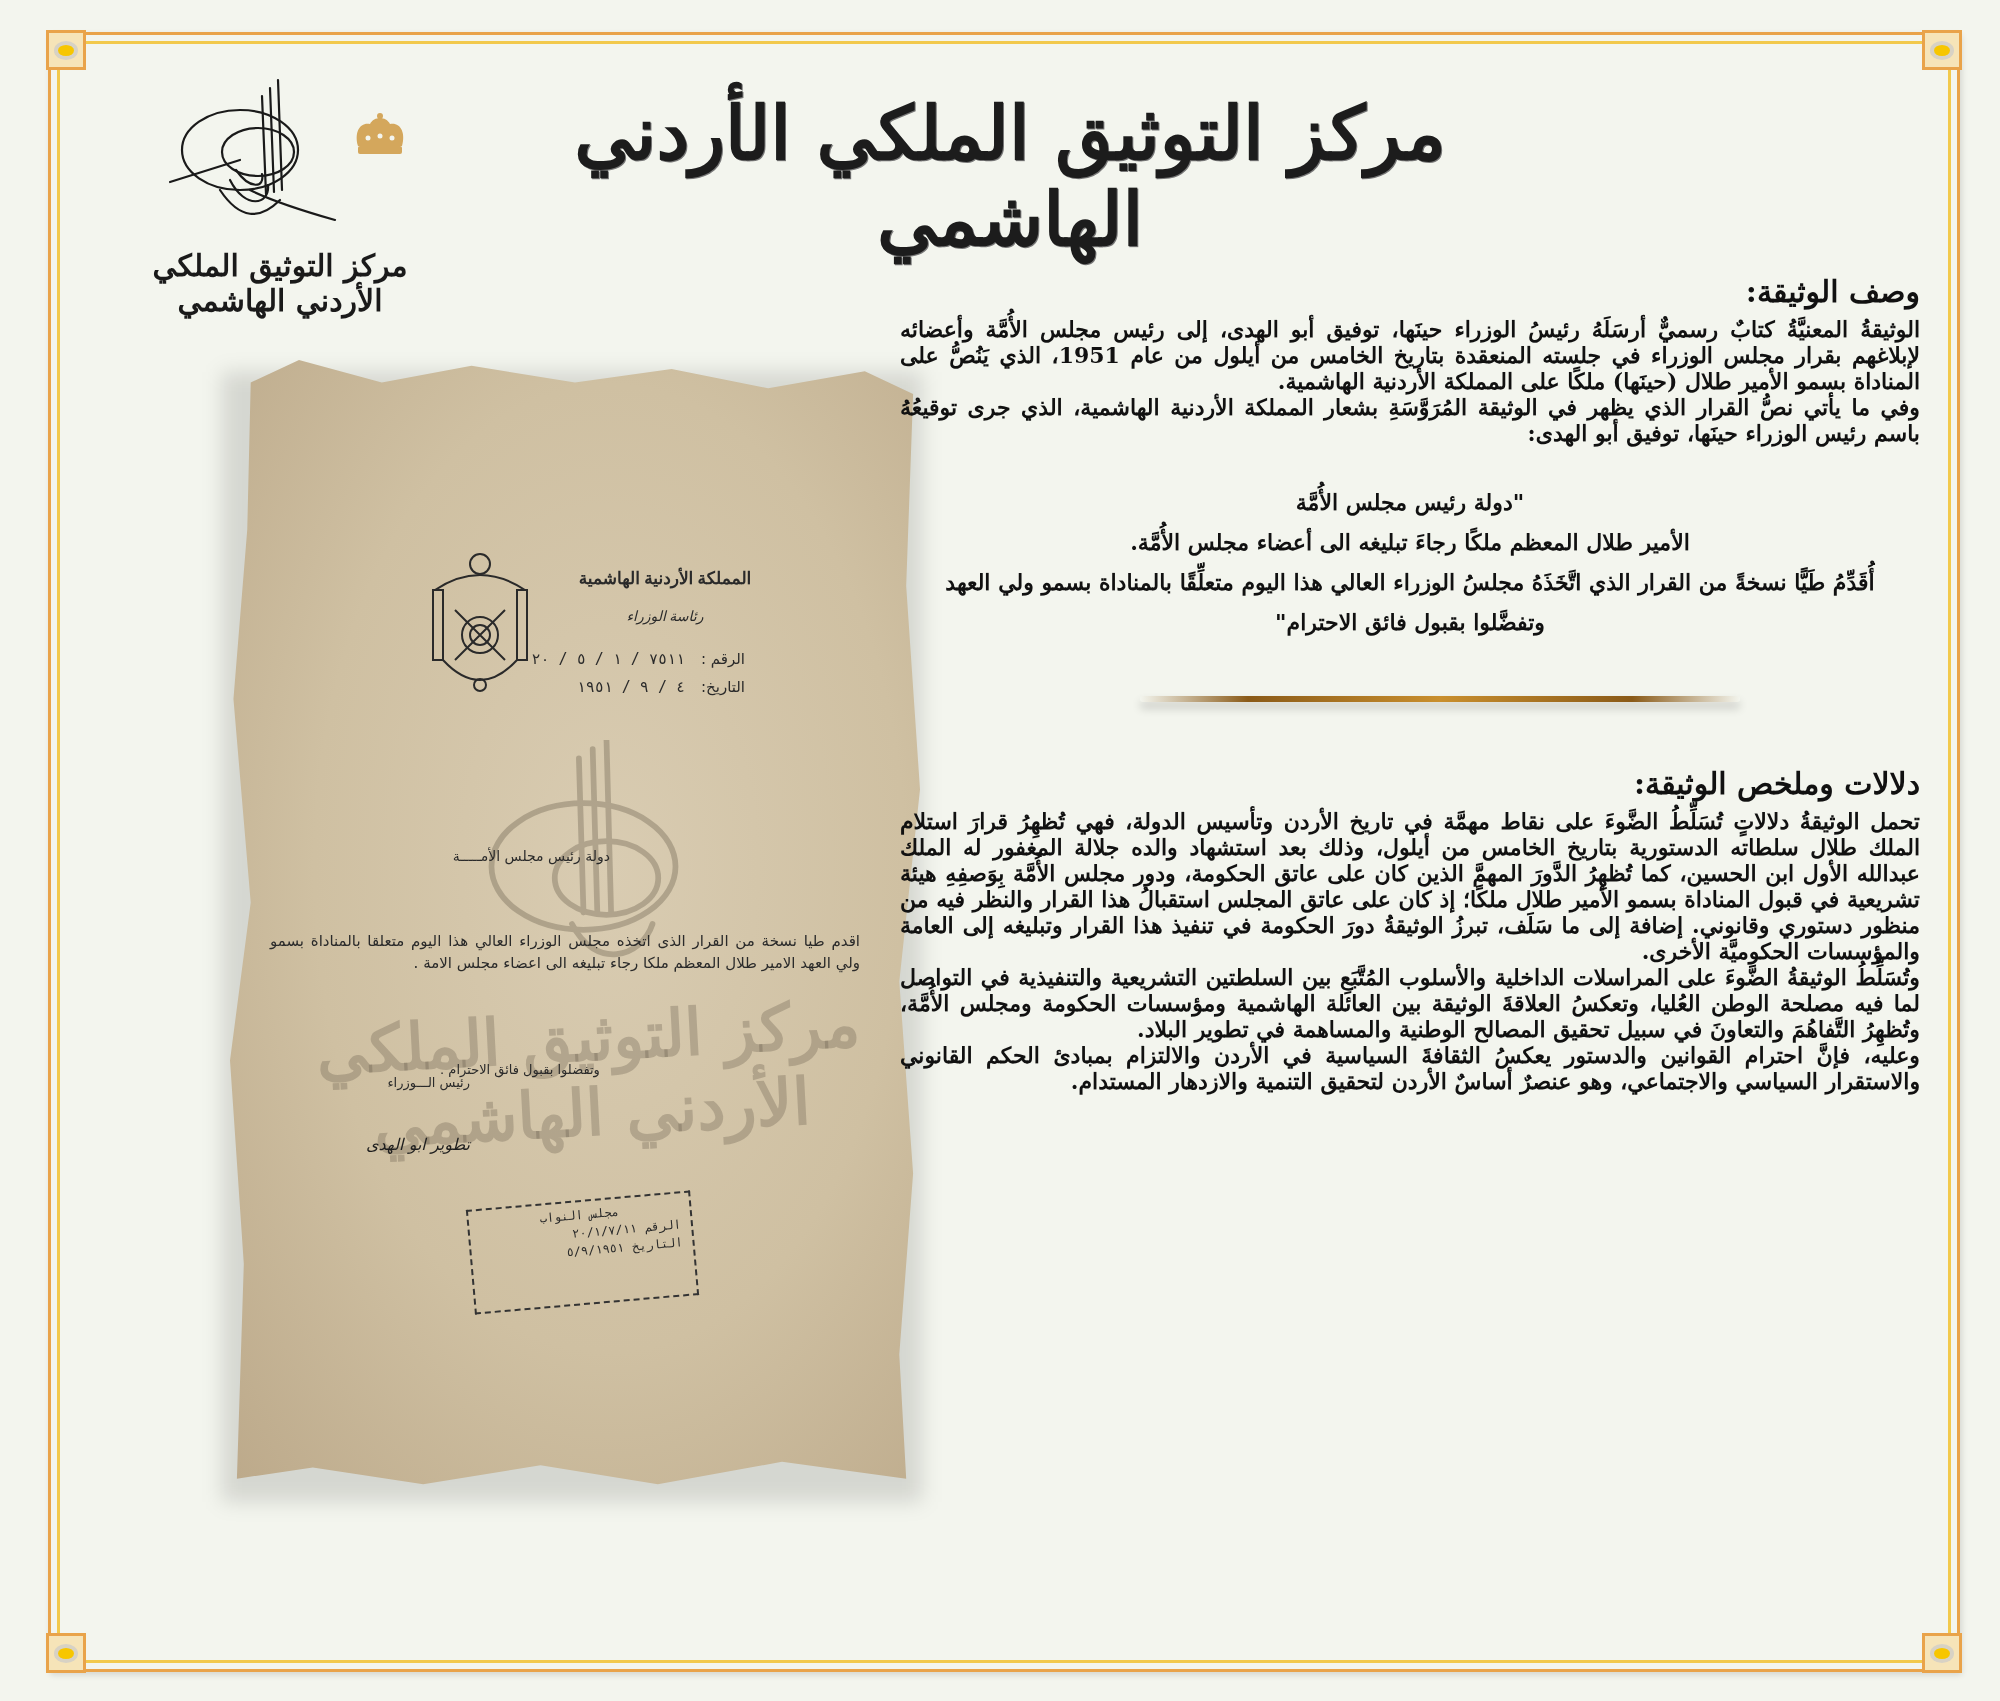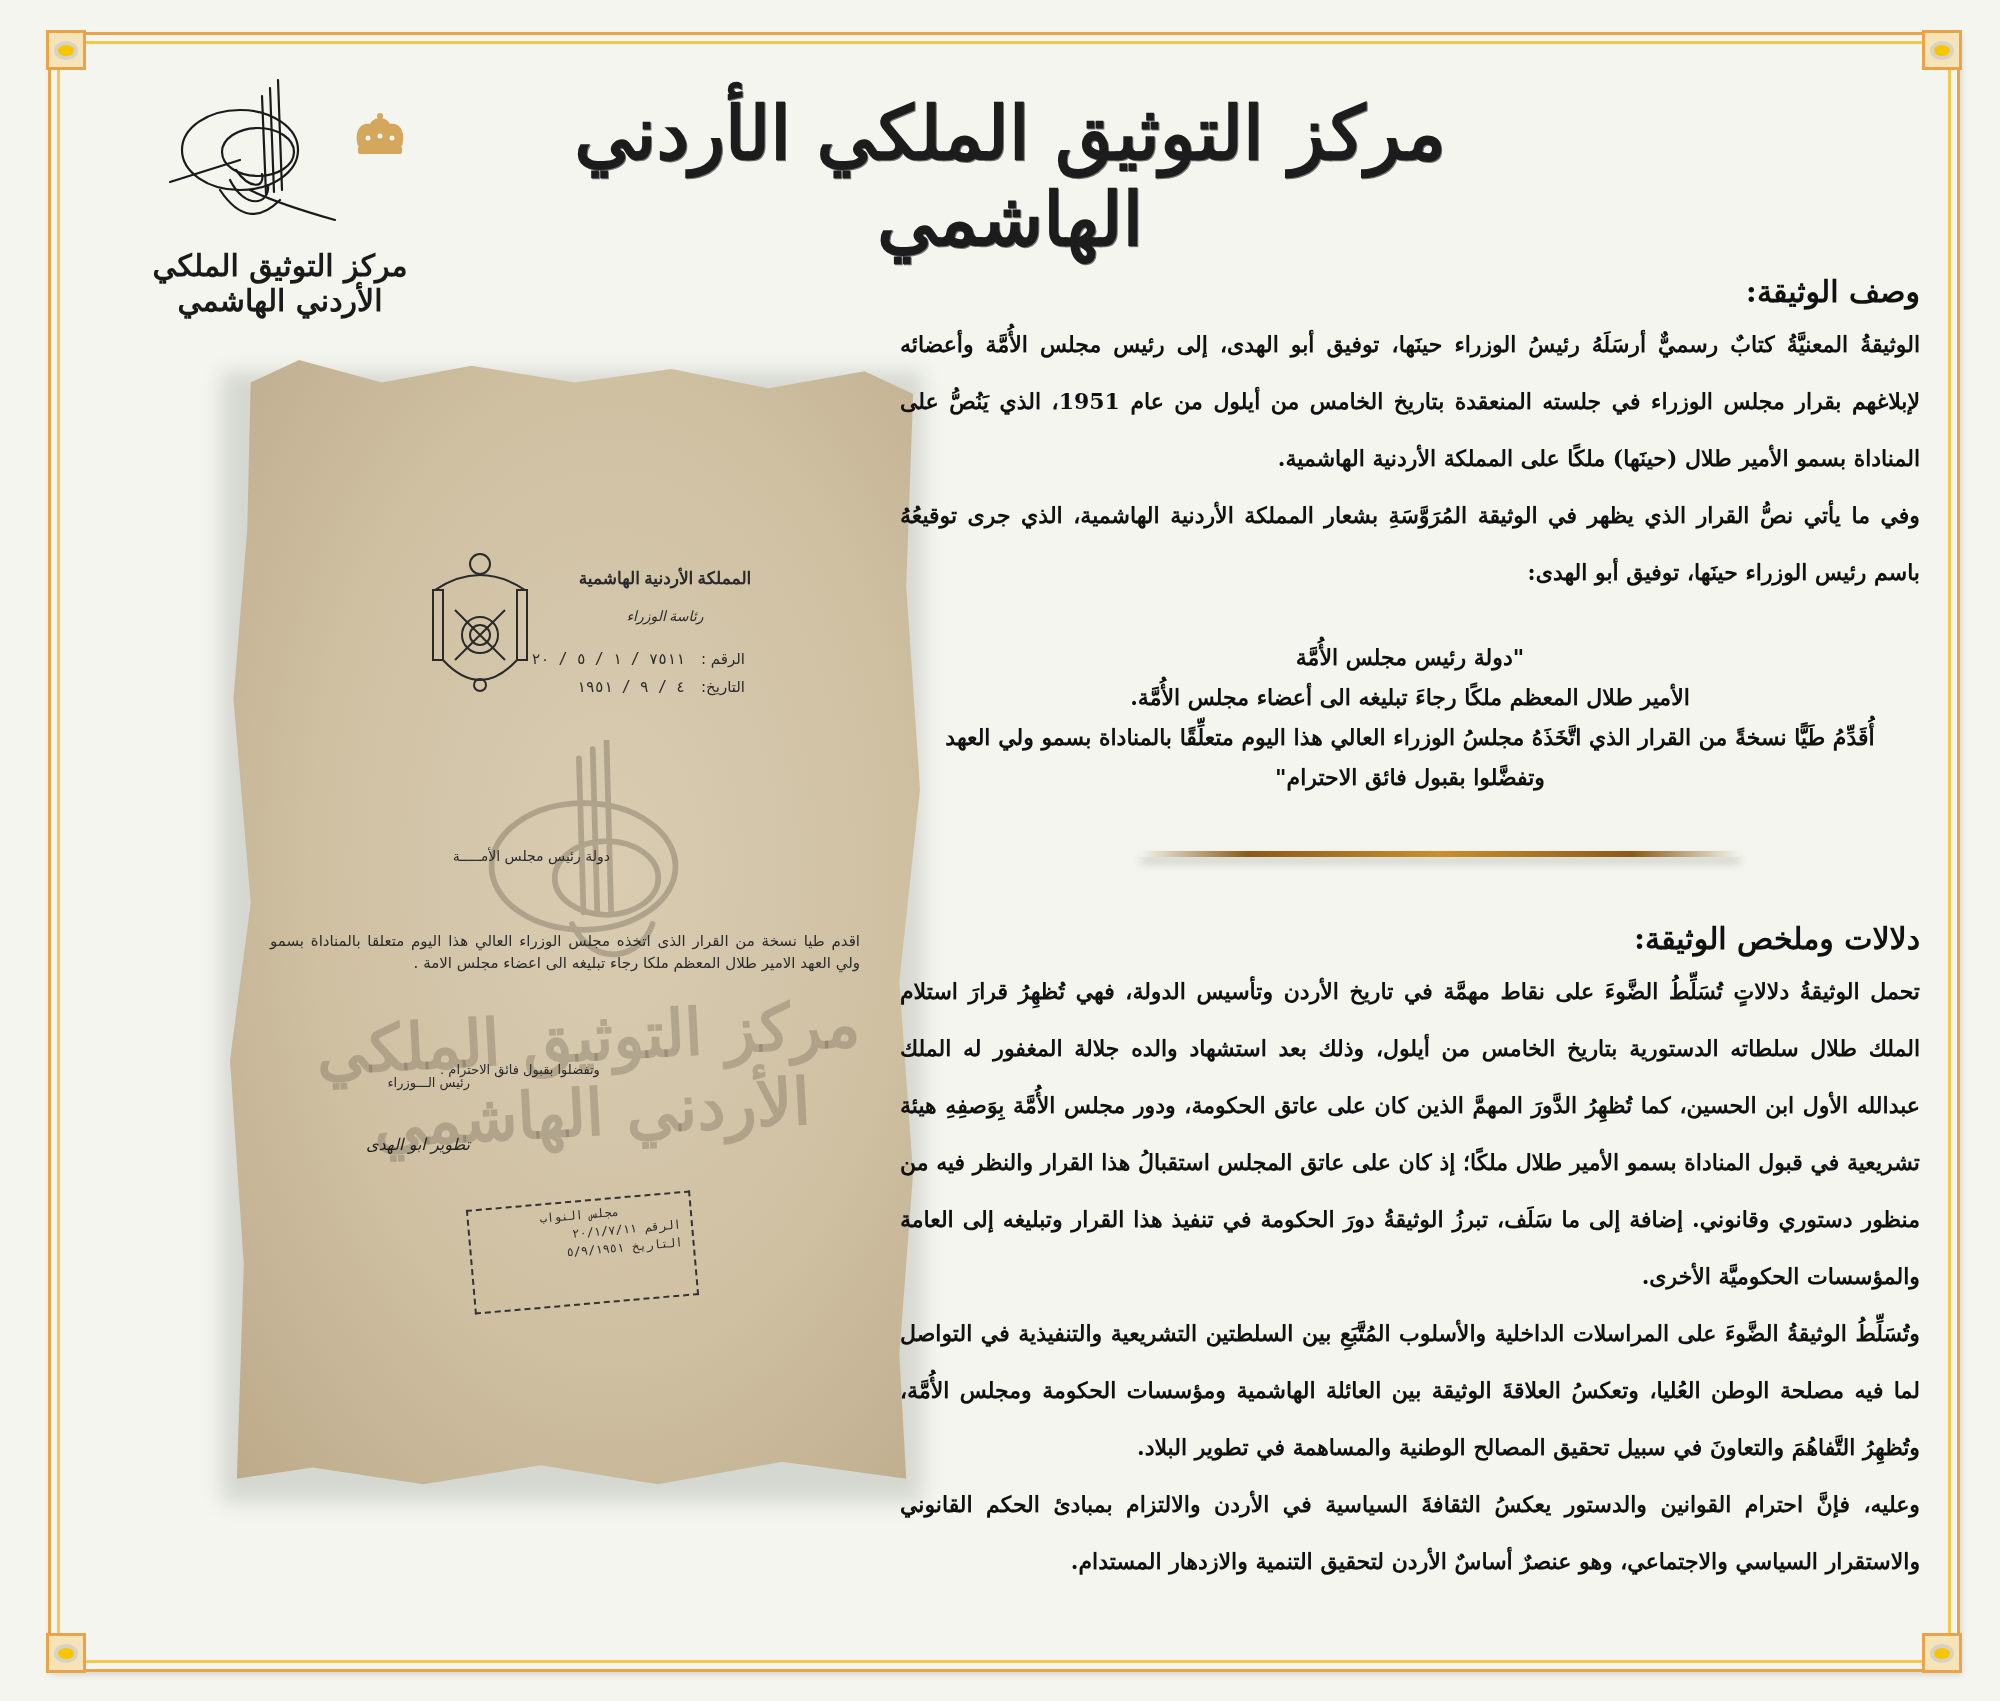--- a/index.html
+++ b/index.html
@@ -102,21 +102,21 @@
 
   
   .content {
     position: absolute; left: 900px; top: 270px; width: 1020px;
     direction: rtl; text-align: justify; color: #111;
     font-family: "DejaVu Serif", serif;
   }
   .section-heading {
     font-size: 30px; font-weight: bold; line-height: 44px; margin-bottom: 2px; text-align: right;
   }
-  .para { font-size: 22px; line-height: 57px; font-weight: bold; }
+  .para { font-size: 22px; line-height: 26px; font-weight: bold; }
   .quote { text-align: center; font-size: 22px; line-height: 40px; font-weight: bold; margin-top: 36px; }
   .quote .q-indent { display: block; }
   .divider {
     margin: 54px auto 60px 240px; width: 600px; height: 6px; border-radius: 3px;
     background: linear-gradient(90deg, rgba(140,90,30,0), #8a5a18 18%, #c98f2e 50%, #8a5a18 82%, rgba(140,90,30,0));
     box-shadow: 0 6px 10px rgba(0,0,0,0.2);
   }
   .sec2 { margin-top: 0; }
 </style>
 </head>

